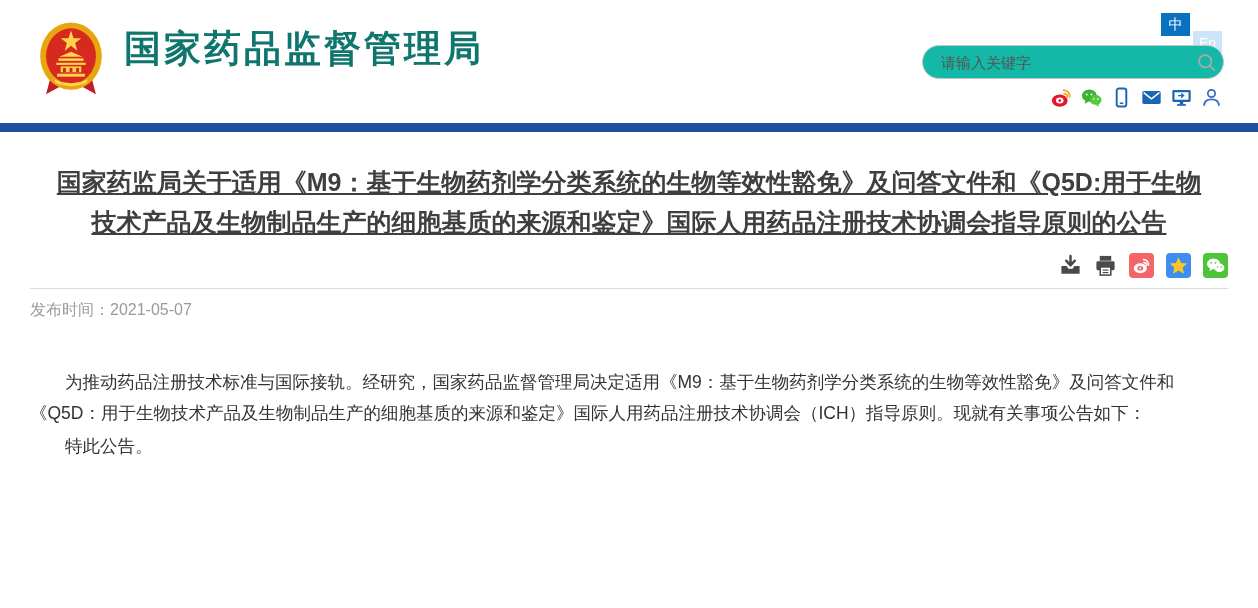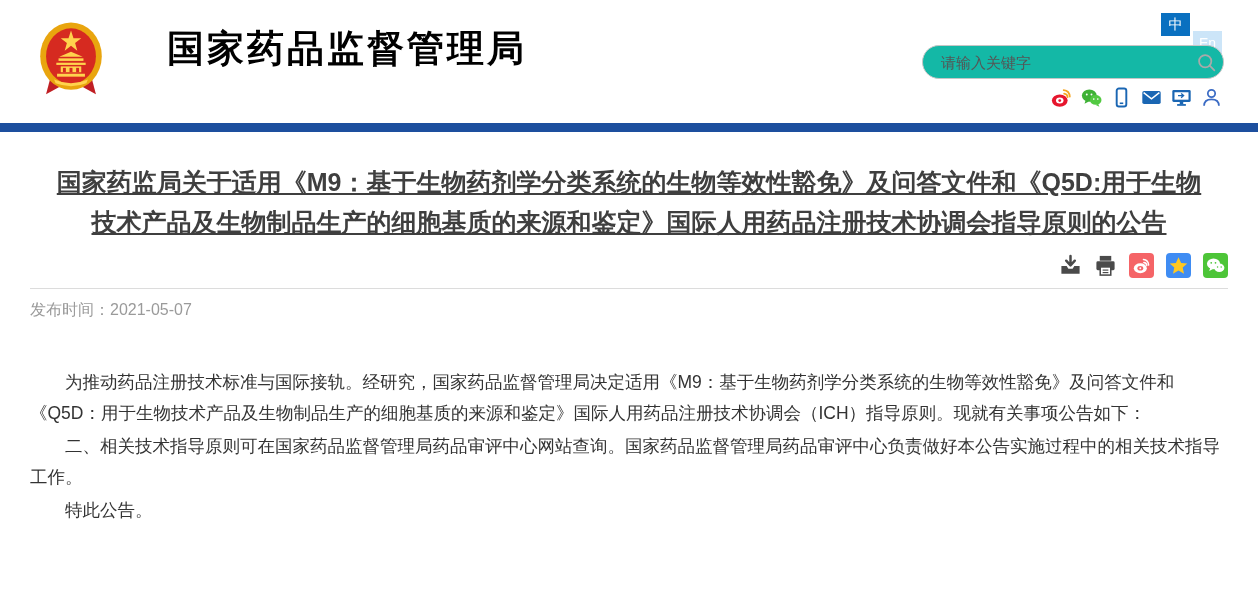--- a/index.html
+++ b/index.html
@@ -4,21 +4,21 @@
 <style>
   * { box-sizing: border-box; margin: 0; padding: 0; }
   html,body { width:1258px; height:608px; background:#fff; overflow:hidden;
     font-family:"Liberation Sans","DejaVu Sans",sans-serif; }
   .top-hairline { position:absolute; left:0; top:7px; width:1258px; height:1px; background:#ececec; }
 
   
   .header { position:relative; width:1258px; height:123px; background:#fff; }
   .logo { position:absolute; left:38px; top:20px; width:66px; height:84px; cursor:pointer; }
   .site-name { position:absolute; left:124px; top:24px; font-size:37px; font-weight:bold;
-    color:#000000; letter-spacing:3px; cursor:pointer;margin-left:43px; }
+    color:#0f766e; letter-spacing:3px; cursor:pointer; }
   .site-name-en { position:absolute; left:126px; top:72px; font-size:17px; color:#2a6ab2; }
 
   .lang { position:absolute; right:36px; top:13px; display:flex; }
   .lang-btn { width:29px; height:23px; display:flex; align-items:center; justify-content:center;
     font-size:14px; color:#fff; cursor:pointer; }
   .lang-zh { background:#0a70c0; }
   .lang-en { background:#cce5f8; margin-left:3px;margin-top:18px; }
 
   .search { position:absolute; right:34px; top:45px; width:302px; height:34px;
     border:1px solid #c6c6c6; border-radius:18px; background:#14b8a6; display:flex; align-items:center; }
@@ -181,17 +181,16 @@
       </svg>
     </div>
   </div>
 
   <div class="divider"></div>
 
   <div class="publish"><span>发布时间：</span><span>2021-05-07</span></div>
 
   <div class="body-text">
     <p>为推动药品注册技术标准与国际接轨。经研究，国家药品监督管理局决定适用《M9：基于生物药剂学分类系统的生物等效性豁免》及问答文件和《Q5D：用于生物技术产品及生物制品生产的细胞基质的来源和鉴定》国际人用药品注册技术协调会（ICH）指导原则。现就有关事项公告如下：</p>
-    <p>二、相关技术指导原则可在国家药品监督管理局药品审评中心网站查询。国家药品监督管理局药品审评中心负责做好本公告实施过程中的相关技术指导工作。</p>
     <p>特此公告。</p>
   </div>
 
 </div>
 
 </body></html>

